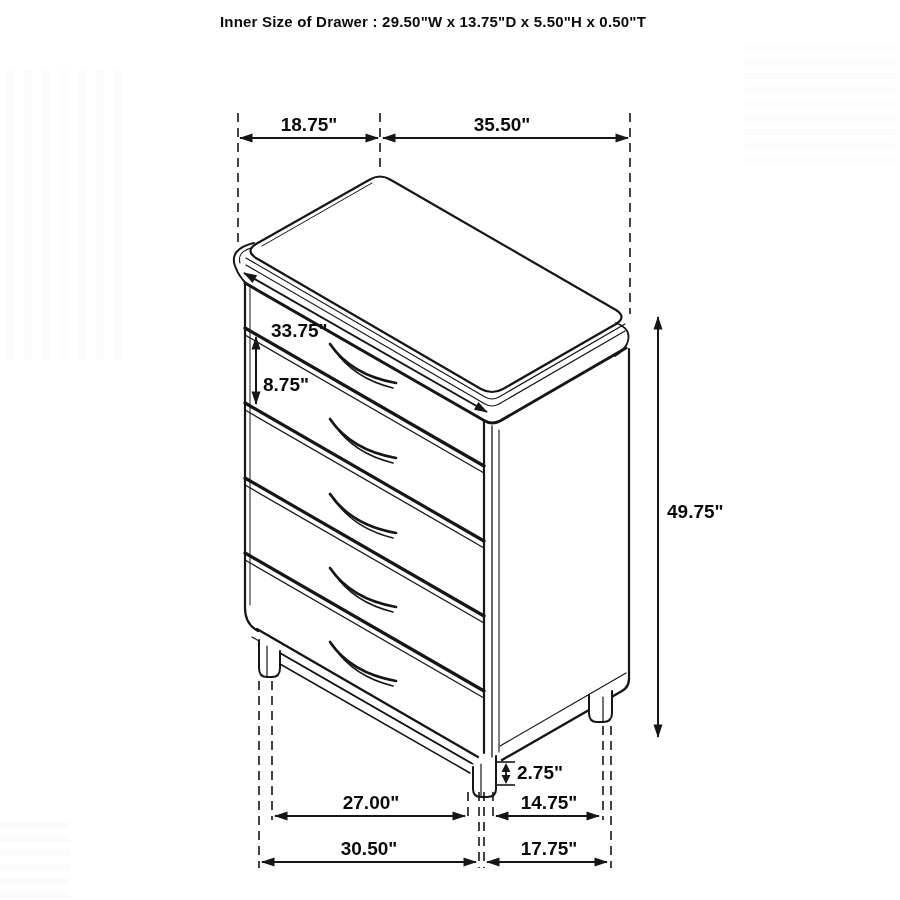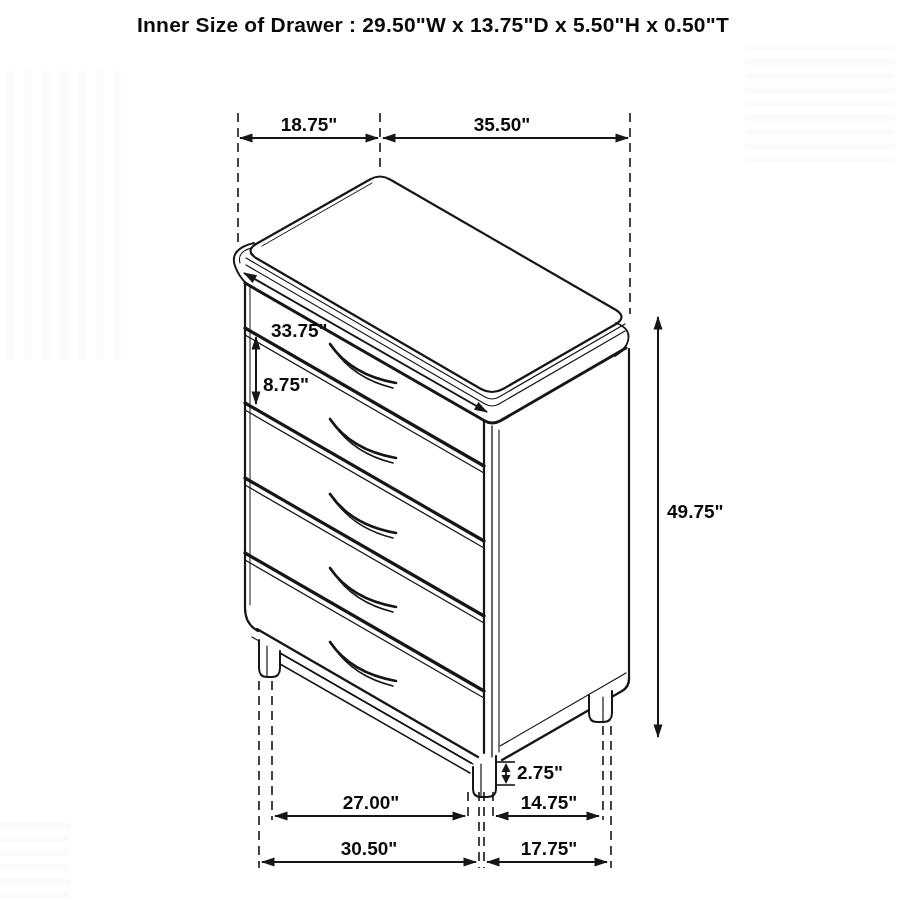--- a/index.html
+++ b/index.html
@@ -1,19 +1,19 @@
 <!DOCTYPE html>
 <html><head>
 <meta charset="utf-8">
 <style>
   html,body{margin:0;padding:0;background:#ffffff;}
   .stage{position:relative;width:900px;height:900px;background:#ffffff;overflow:hidden;
          font-family:"Liberation Sans",sans-serif;}
   .title{position:absolute;top:13px;left:0;width:866px;text-align:center;
-         font-weight:bold;font-size:21px;color:#0a0a0a;letter-spacing:.2px;}
+         font-weight:bold;font-size:15px;color:#0a0a0a;letter-spacing:.2px;}
   .diagram-svg{position:absolute;top:0;left:0;}
   .dim-label{font-family:"Liberation Sans",sans-serif;font-weight:bold;font-size:19px;fill:#0a0a0a;}
   .wm{position:absolute;opacity:.035;pointer-events:none;
       background:repeating-linear-gradient(0deg,#888 0 6px,#fff 6px 14px);}
   .wm2{background:repeating-linear-gradient(90deg,#999 0 8px,#fff 8px 18px);}
 </style>
 </head>
 <body>
 
 <div class="stage">

